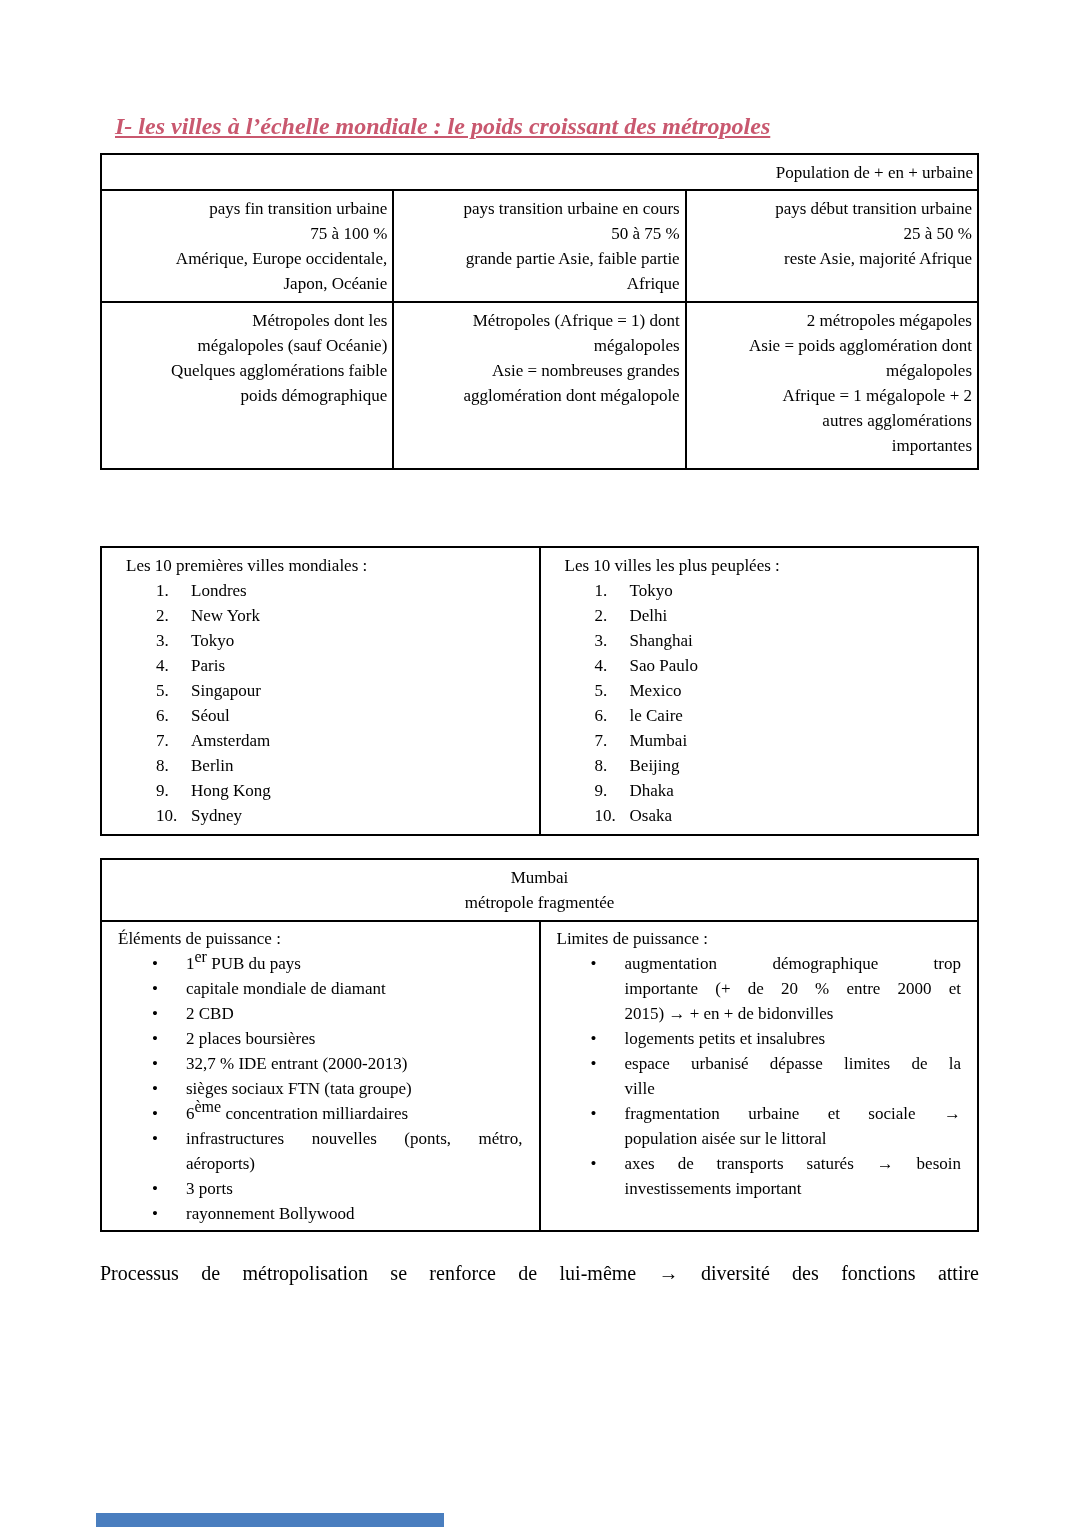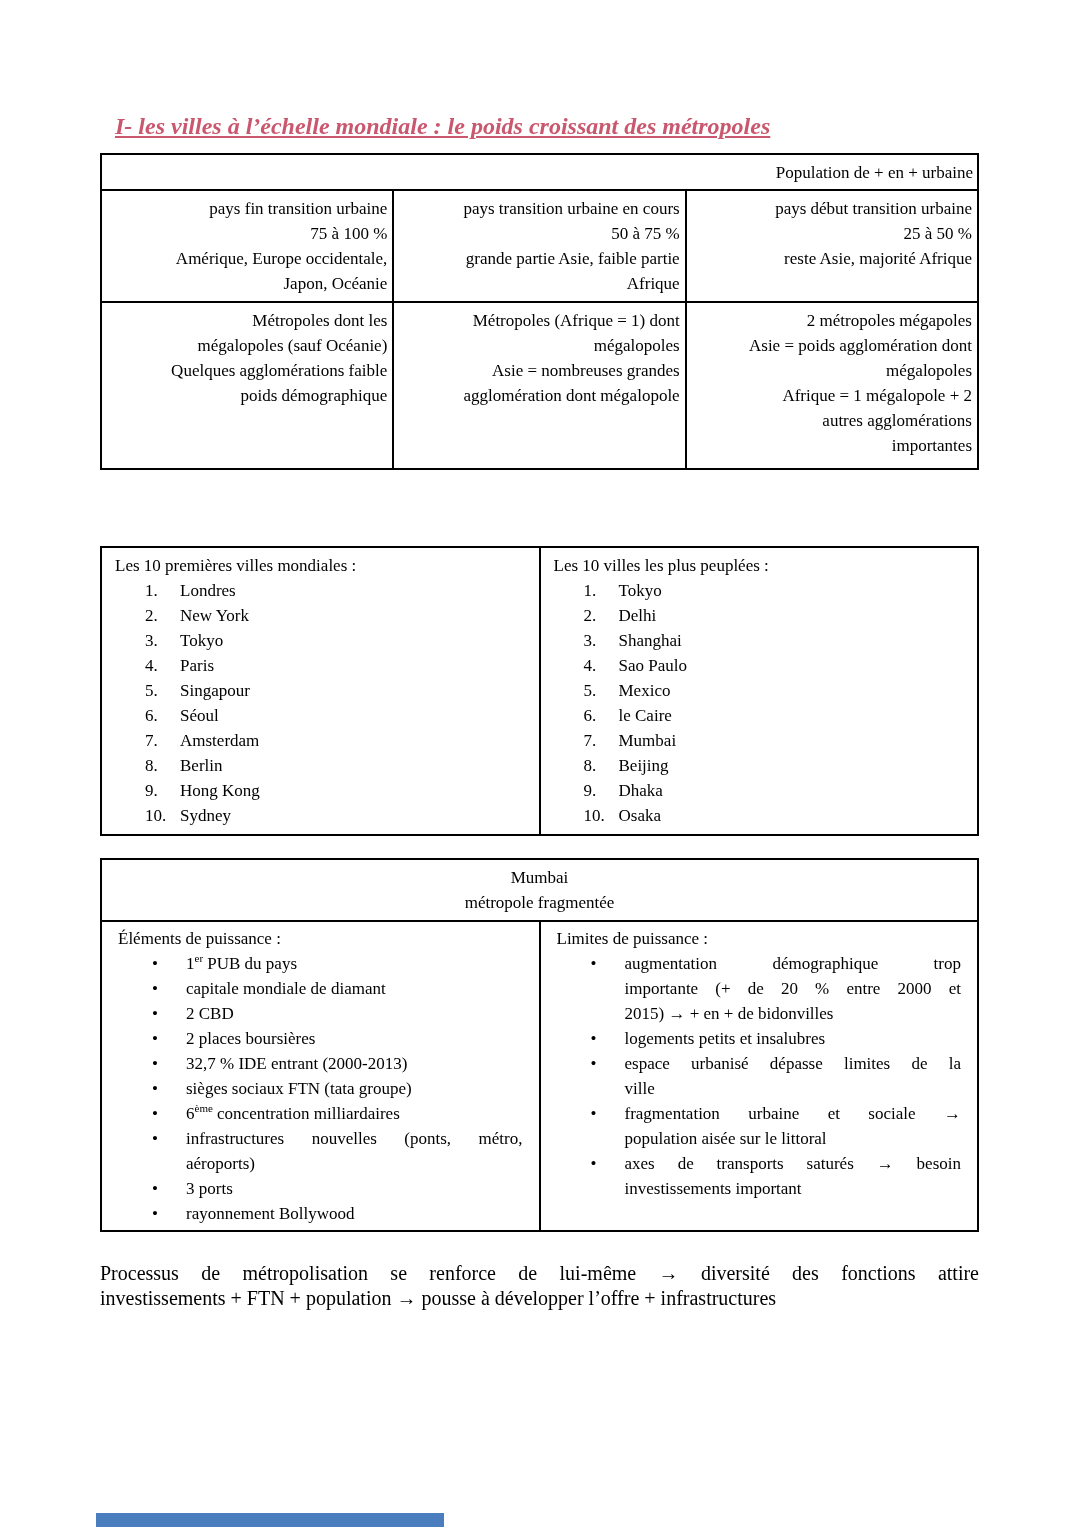--- a/index.html
+++ b/index.html
@@ -11,33 +11,33 @@
   .title{
     position:absolute;left:100px;top:98px;margin:15px;
     font-size:24px;font-weight:bold;font-style:italic;
     text-decoration:underline;
     color:var(--color-title,#c9586f);
     text-align:right;
   }
   table{border-collapse:collapse;table-layout:fixed;}
   td{border:2px solid #000;font-size:17px;line-height:25px;vertical-align:top;}
   p.cl{margin:0;}
-  sup{font-size:11px;line-height:0;}
+  sup{font-size:16px;line-height:0;}
 
   
   .urban{position:absolute;left:100px;top:153px;width:879px;}
   .urban td{text-align:right;padding:5px 5px;}
   .urban td.th{height:26px;vertical-align:middle;padding:4px;}
   .urban tr.r1 td{height:100px;}
   .urban tr.r2 td{height:155px;}
   .urban tr.r3 td{height:46px;}
 
   
   .cities{position:absolute;left:100px;top:546px;width:879px;}
-  .cities td{width:50%;padding:5px 13px;height:276px;}
+  .cities td{width:50%;padding:5px 24px;height:276px;}
   .cell-title{margin:0;}
   ol.num{list-style:none;margin:0;padding:0 0 0 30px;counter-reset:n;}
   ol.num li{position:relative;padding-left:35px;counter-increment:n;}
   ol.num li::before{content:counter(n) ".";position:absolute;left:0;}
 
   
   .mumbai{position:absolute;left:100px;top:858px;width:879px;}
   .mumbai td.th{text-align:center;vertical-align:middle;height:52px;padding:4px;}
   .mumbai td.body{width:50%;padding:4px 16px;height:300px;}
   ul.bul{list-style:none;margin:0;padding:0 0 0 34px;}
@@ -194,16 +194,15 @@
           <div class="jl-last">investissements important</div>
         </li>
       </ul>
     </td>
   </tr>
 </tbody>
   </table>
 
 <div class="para">
   <div class="jl">Processus de métropolisation se renforce de lui-même → diversité des fonctions attire</div>
-  <div class="jl-last">investissements + FTN + population → pousse à développer l’offre + infrastructures</div>
 </div>
 
 <div class="footer-bar"></div>
 
 </body></html>

